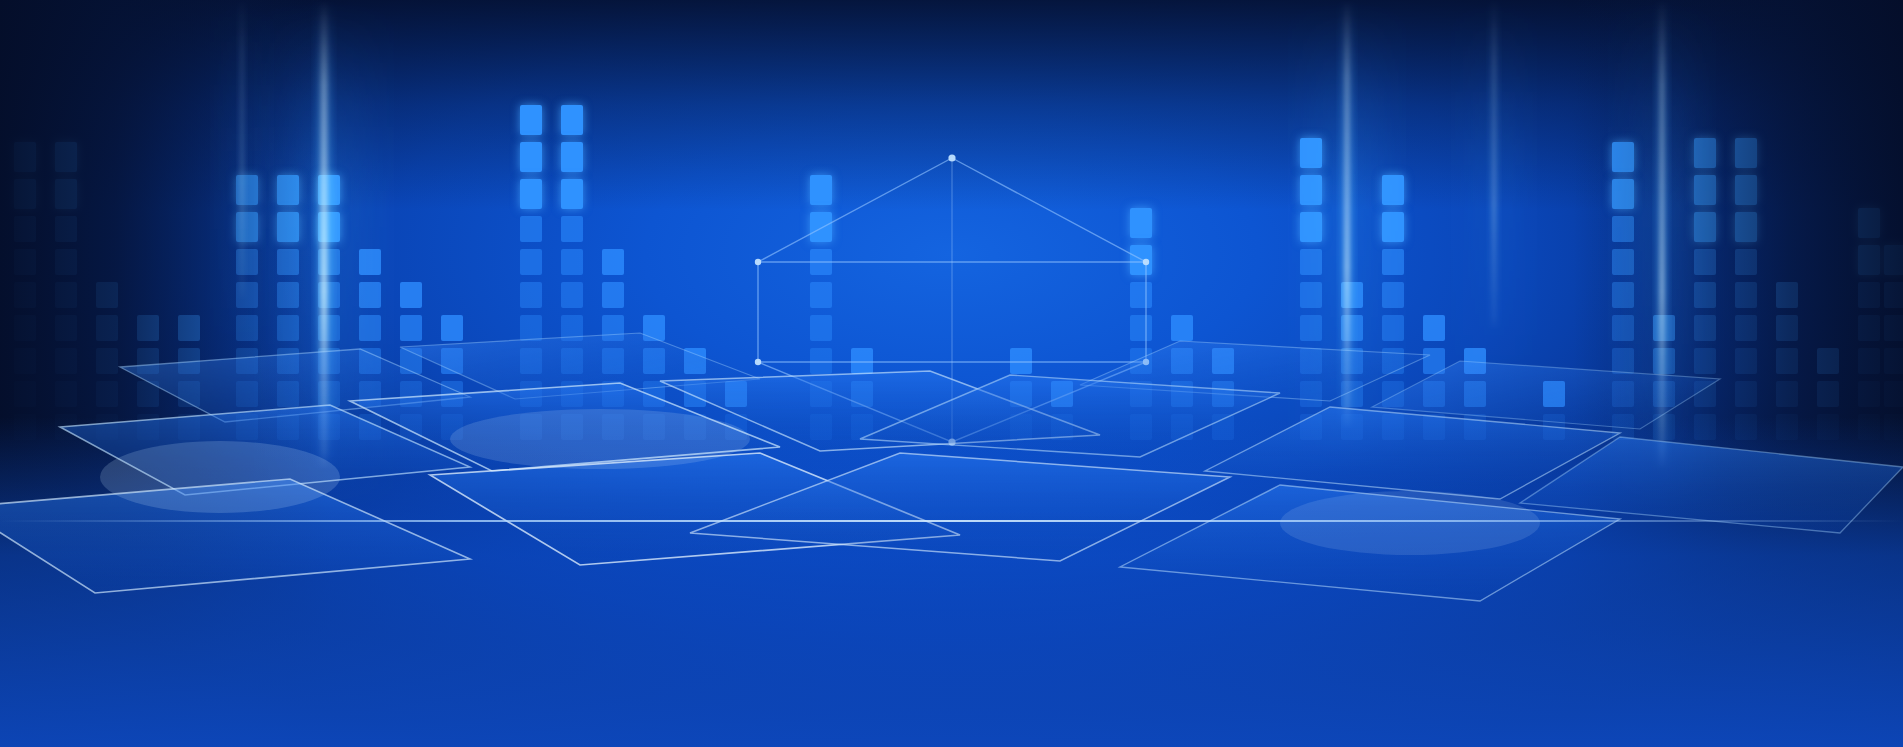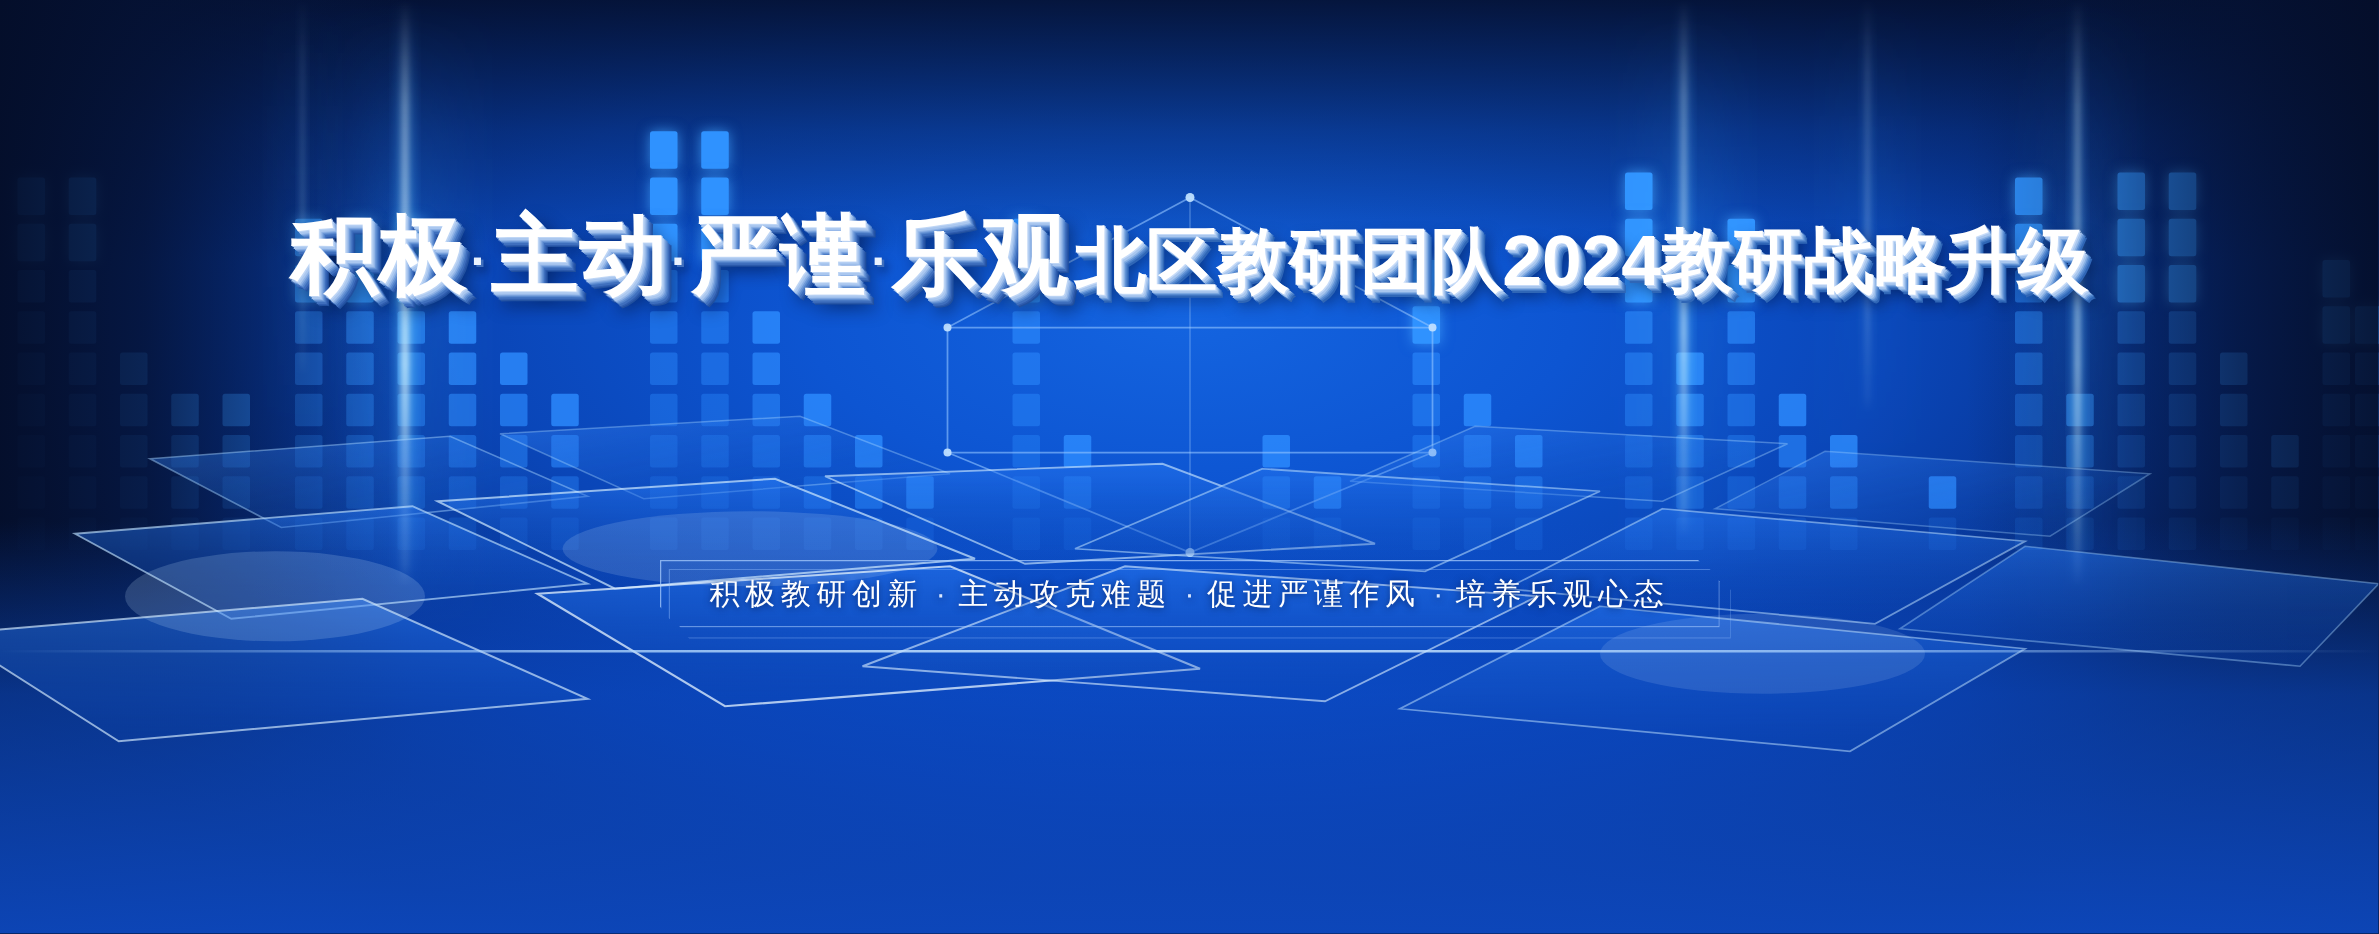--- a/index.html
+++ b/index.html
@@ -488,28 +488,15 @@
       </g>
 
       <ellipse cx="220" cy="150" rx="120" ry="36" fill="#cfe8ff" opacity="0.18"></ellipse>
       <ellipse cx="600" cy="112" rx="150" ry="30" fill="#dff0ff" opacity="0.15"></ellipse>
       <ellipse cx="1410" cy="196" rx="130" ry="32" fill="#cfe8ff" opacity="0.13"></ellipse>
     </svg>
   </div>
 
   <div class="hline" style="top:520px;"></div>
 
-  <div class="headline">
-    <div class="title-main">
-      <span>积极</span><span class="dot">·</span><span>主动</span><span class="dot">·</span><span>严谨</span><span class="dot">·</span><span>乐观</span>
-    </div>
-    <div class="title-sub">北区教研团队2024教研战略升级</div>
-  </div>
-
-  <div class="tagwrap">
-    <div class="tagframe">
-      <div class="tagline">
-        <span>积极教研创新</span><span class="sep">·</span><span>主动攻克难题</span><span class="sep">·</span><span>促进严谨作风</span><span class="sep">·</span><span>培养乐观心态</span>
-      </div>
-    </div>
-  </div>
+
 
 </div>
 
 </body></html>

